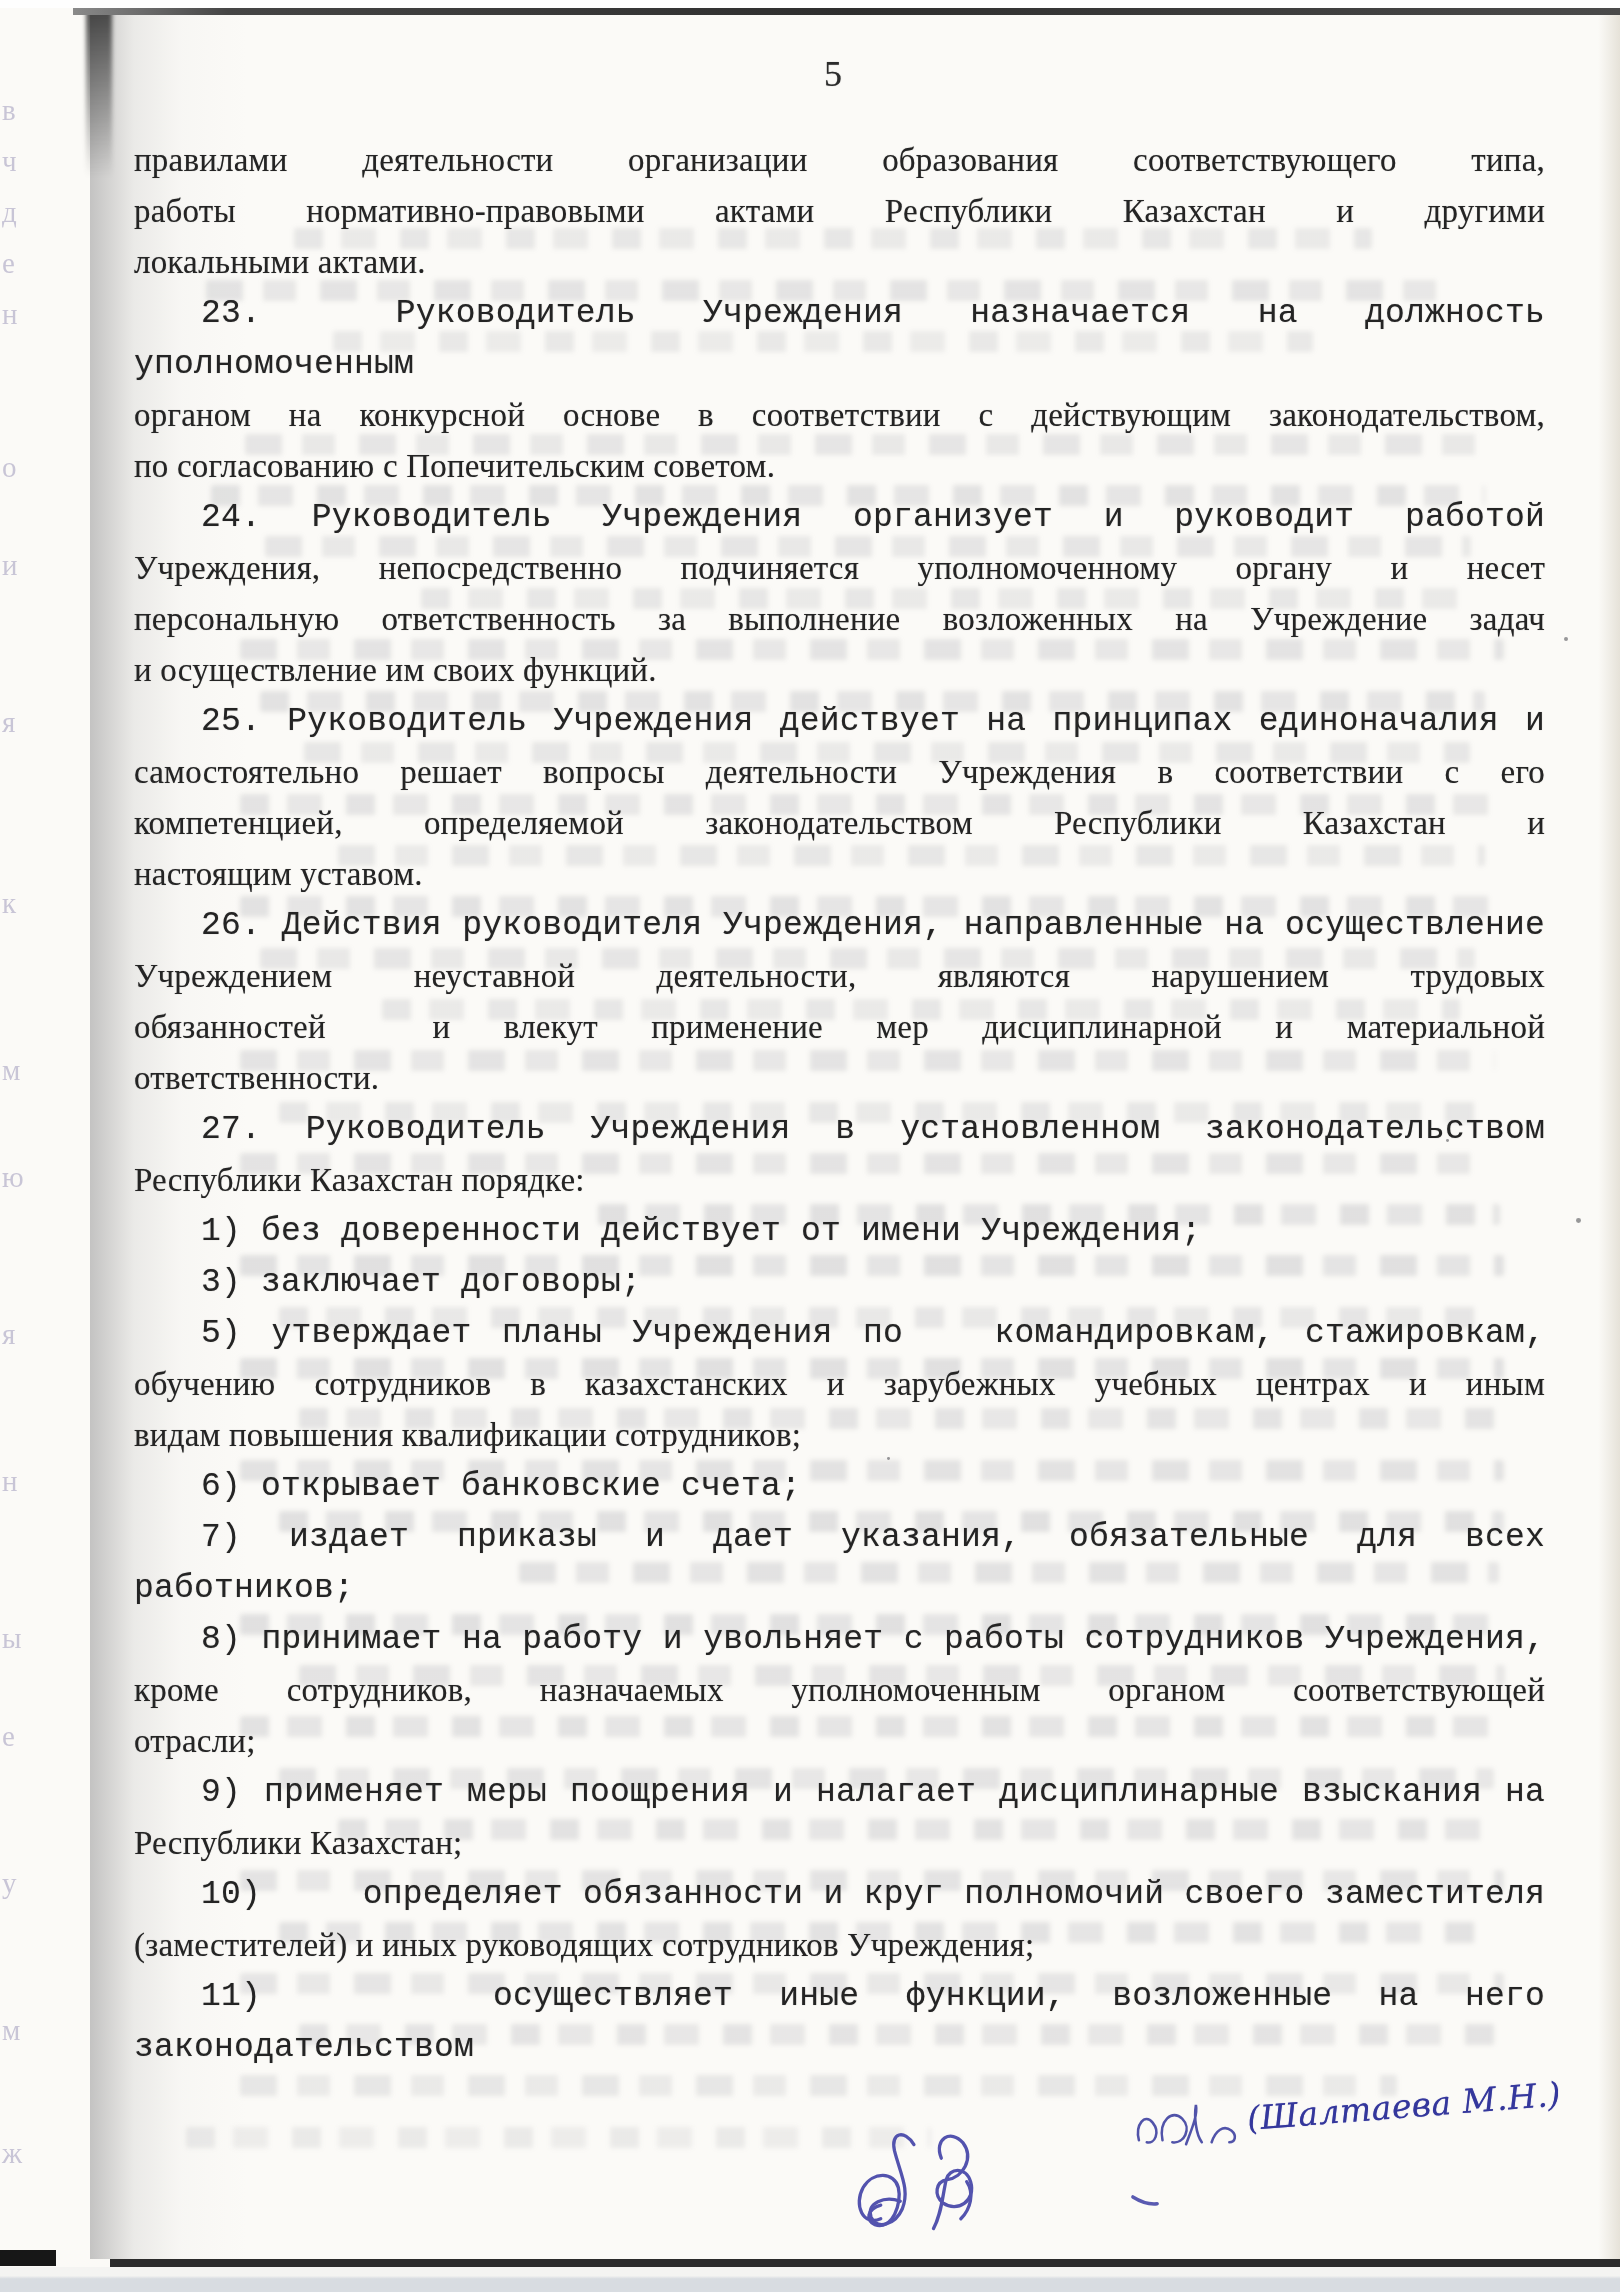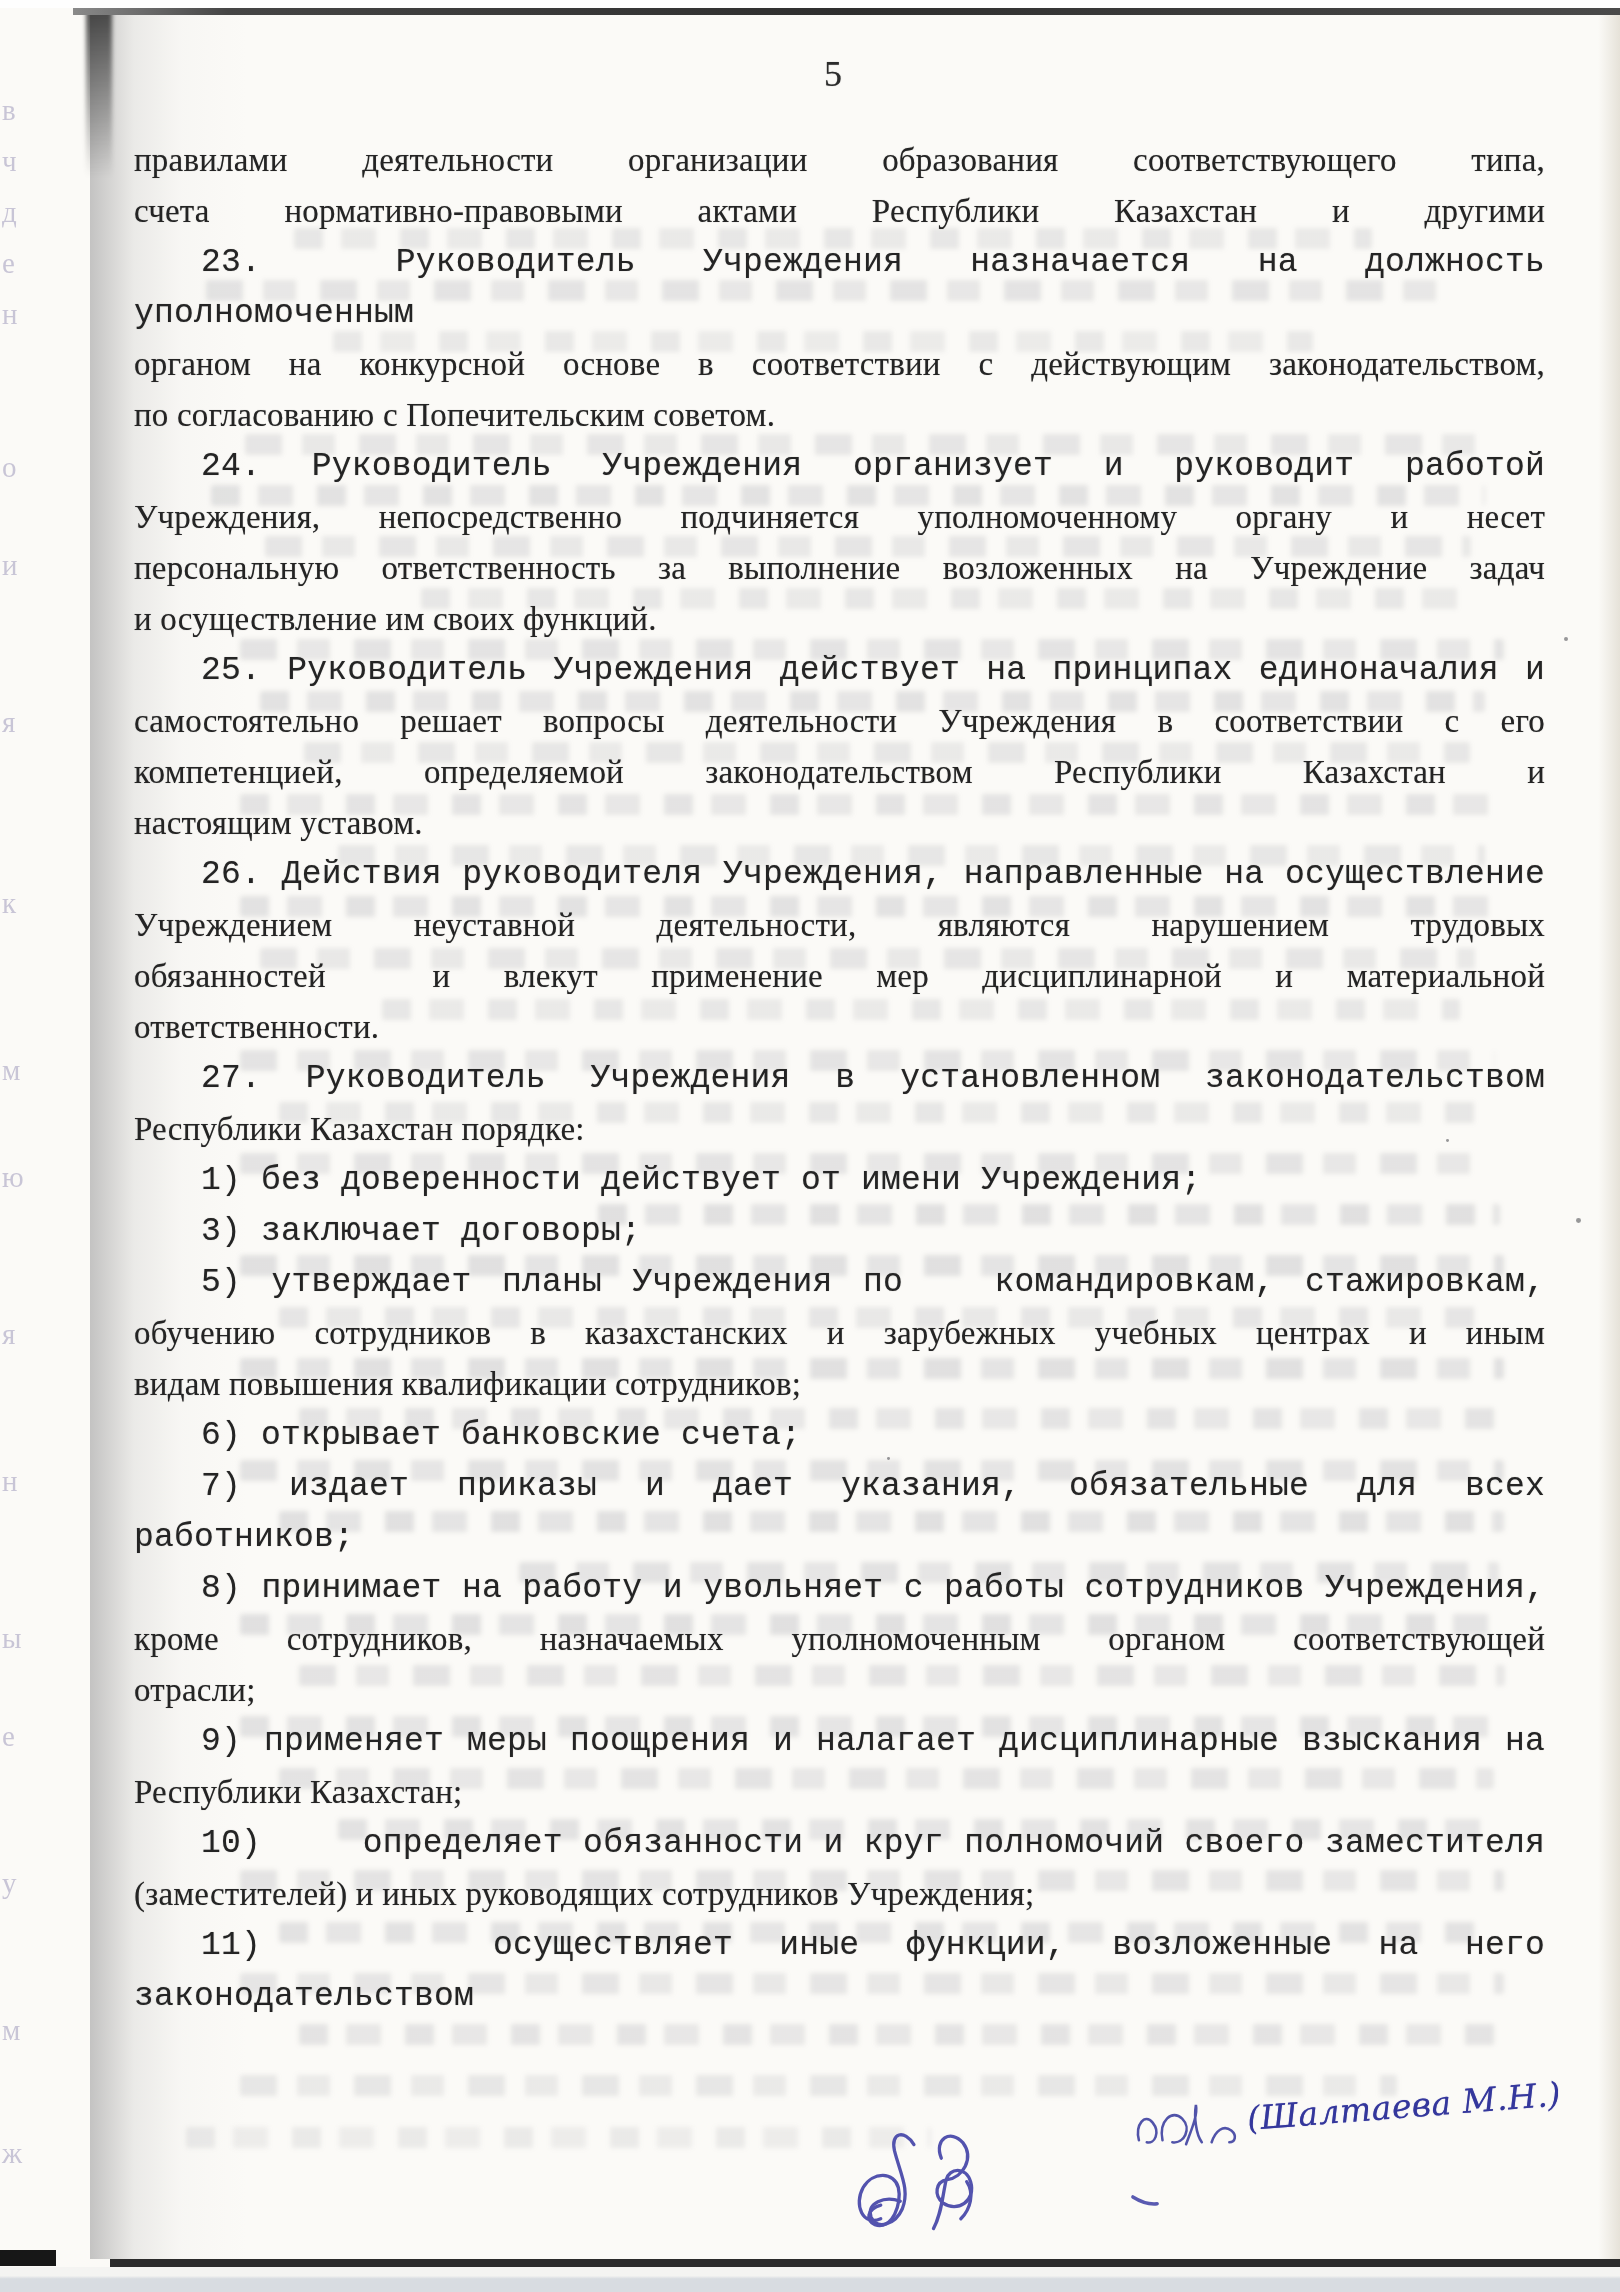--- a/index.html
+++ b/index.html
@@ -117,21 +117,22 @@
       <div class="ghost" style="top: 1922px; left: 279px; width: 1206px; background: repeating-linear-gradient(90deg, rgba(92, 95, 108, 0.15) 0px, rgba(92, 95, 108, 0.15) 29px, rgba(92, 95, 108, 0) 29px, rgba(92, 95, 108, 0) 47px, rgba(92, 95, 108, 0.13) 47px, rgba(92, 95, 108, 0.13) 82px, rgba(92, 95, 108, 0) 82px, rgba(92, 95, 108, 0) 106px);"></div>
       <div class="ghost" style="top: 1973px; left: 240px; width: 1264px; background: repeating-linear-gradient(90deg, rgba(92, 95, 108, 0.13) 0px, rgba(92, 95, 108, 0.13) 37px, rgba(92, 95, 108, 0) 37px, rgba(92, 95, 108, 0) 57px, rgba(92, 95, 108, 0.11) 57px, rgba(92, 95, 108, 0.11) 90px, rgba(92, 95, 108, 0) 90px, rgba(92, 95, 108, 0) 114px);"></div>
       <div class="ghost" style="top: 2024px; left: 299px; width: 1196px; background: repeating-linear-gradient(90deg, rgba(92, 95, 108, 0.14) 0px, rgba(92, 95, 108, 0.14) 29px, rgba(92, 95, 108, 0) 29px, rgba(92, 95, 108, 0) 47px, rgba(92, 95, 108, 0.118) 47px, rgba(92, 95, 108, 0.118) 82px, rgba(92, 95, 108, 0) 82px, rgba(92, 95, 108, 0) 106px);"></div>
       <div class="ghost" style="top: 2075px; left: 240px; width: 1157px; background: repeating-linear-gradient(90deg, rgba(92, 95, 108, 0.12) 0px, rgba(92, 95, 108, 0.12) 37px, rgba(92, 95, 108, 0) 37px, rgba(92, 95, 108, 0) 57px, rgba(92, 95, 108, 0.1) 57px, rgba(92, 95, 108, 0.1) 90px, rgba(92, 95, 108, 0) 90px, rgba(92, 95, 108, 0) 114px);"></div>
       <div class="ghost" style="top: 2127px; left: 186px; width: 745px; background: repeating-linear-gradient(90deg, rgba(92, 95, 108, 0.1) 0px, rgba(92, 95, 108, 0.1) 29px, rgba(92, 95, 108, 0) 29px, rgba(92, 95, 108, 0) 47px, rgba(92, 95, 108, 0.086) 47px, rgba(92, 95, 108, 0.086) 82px, rgba(92, 95, 108, 0) 82px, rgba(92, 95, 108, 0) 106px);"></div>
     </div>
 
   <div class="textcol" id="doc">
       <div>
         <div class="line jl">правилами деятельности организации образования соответствующего типа,</div>
-        <div class="line jl">счета нормативно-правовыми актами Республики Казахстан и другими</div>
+        <div class="line jl">работы нормативно-правовыми актами Республики Казахстан и другими</div>
+        <div class="line">локальными актами.</div>
       </div>
       <div>
         <div class="line jl ind">23.&nbsp; Руководитель Учреждения назначается на должность уполномоченным</div>
         <div class="line jl">органом на конкурсной основе в соответствии с действующим законодательством,</div>
         <div class="line">по согласованию с Попечительским советом.</div>
       </div>
       <div>
         <div class="line jl ind">24.&nbsp;Руководитель Учреждения организует и руководит работой</div>
         <div class="line jl">Учреждения, непосредственно подчиняется уполномоченному органу и несет</div>
         <div class="line jl">персональную ответственность за выполнение возложенных на Учреждение задач</div>

